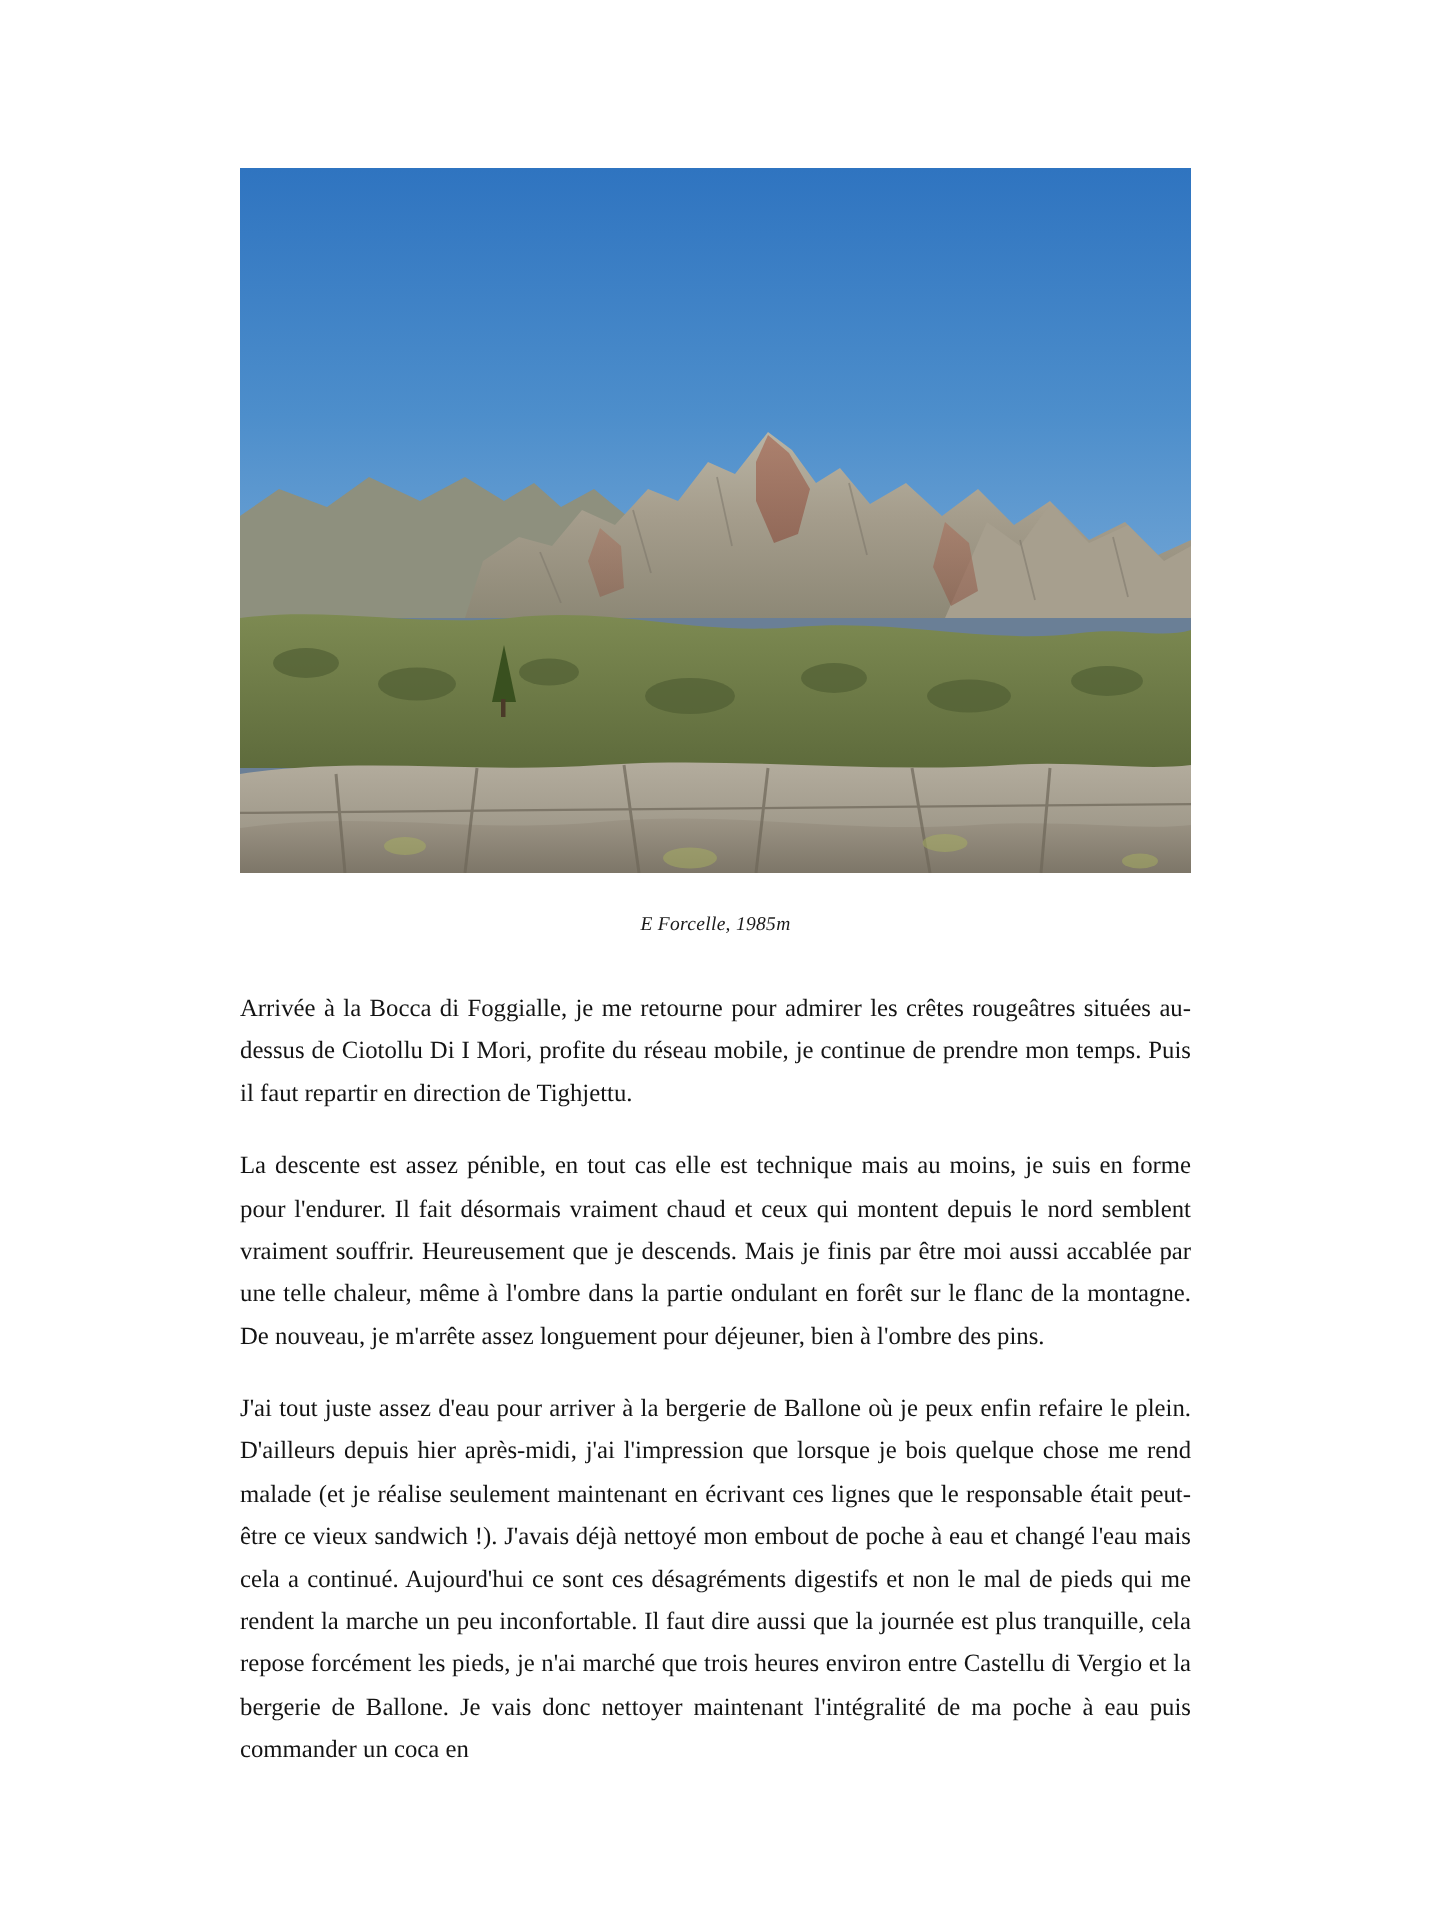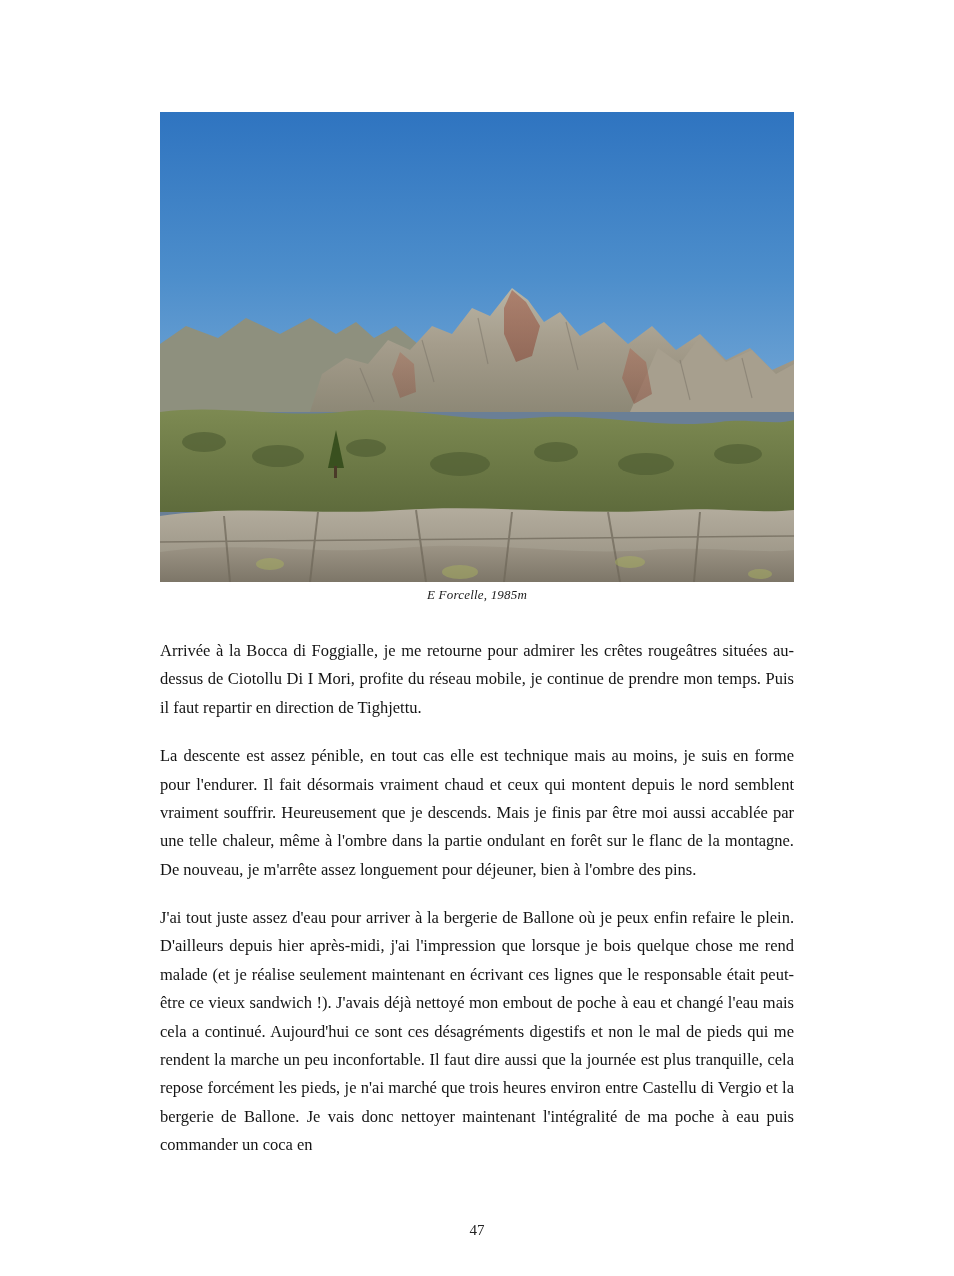--- a/index.html
+++ b/index.html
@@ -42,21 +42,21 @@
     border: 0;
   }
   .photo svg { display: block; }
   .caption {
     width: 634px;
     text-align: center;
     font-family: "Liberation Serif", serif;
     font-style: italic;
     font-size: 13px;
     color: #1a1a1a;
-    padding-top: 5px;
+    padding-top: 26px;
     letter-spacing: 0.2px;
   }
 
   
   .body-text {
     margin-top: 34px;
   }
   .para {
     font-size: 16.5px;
     line-height: 1.72;
@@ -180,15 +180,14 @@
     </figure>
 
     <div class="body-text">
       <p class="para">Arrivée à la Bocca di Foggialle, je me retourne pour admirer les crêtes rougeâtres situées au-dessus de Ciotollu Di I Mori, profite du réseau mobile, je continue de prendre mon temps. Puis il faut repartir en direction de Tighjettu.</p>
       <p class="para">La descente est assez pénible, en tout cas elle est technique mais au moins, je suis en forme pour l'endurer. Il fait désormais vraiment chaud et ceux qui montent depuis le nord semblent vraiment souffrir. Heureusement que je descends. Mais je finis par être moi aussi accablée par une telle chaleur, même à l'ombre dans la partie ondulant en forêt sur le flanc de la montagne. De nouveau, je m'arrête assez longuement pour déjeuner, bien à l'ombre des pins.</p>
       <p class="para">J'ai tout juste assez d'eau pour arriver à la bergerie de Ballone où je peux enfin refaire le plein. D'ailleurs depuis hier après-midi, j'ai l'impression que lorsque je bois quelque chose me rend malade (et je réalise seulement maintenant en écrivant ces lignes que le responsable était peut-être ce vieux sandwich !). J'avais déjà nettoyé mon embout de poche à eau et changé l'eau mais cela a continué. Aujourd'hui ce sont ces désagréments digestifs et non le mal de pieds qui me rendent la marche un peu inconfortable. Il faut dire aussi que la journée est plus tranquille, cela repose forcément les pieds, je n'ai marché que trois heures environ entre Castellu di Vergio et la bergerie de Ballone. Je vais donc nettoyer maintenant l'intégralité de ma poche à eau puis commander un coca en</p>
     </div>
 
   </div>
 
-  <div class="page-number">47</div>
 
 </div>
 
 </body></html>

